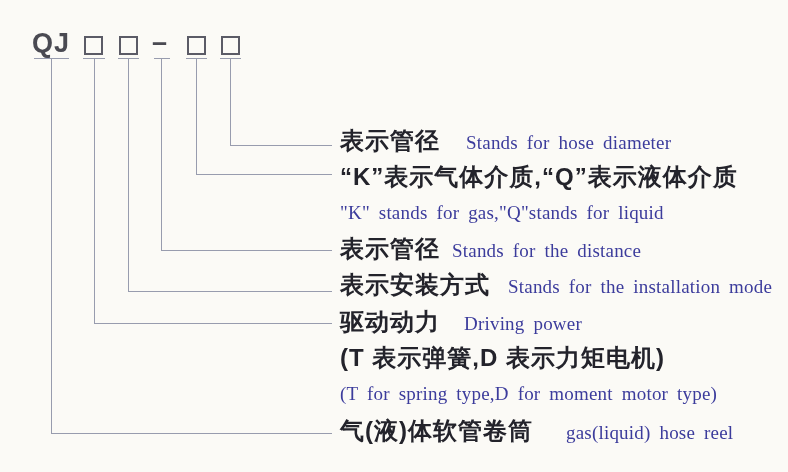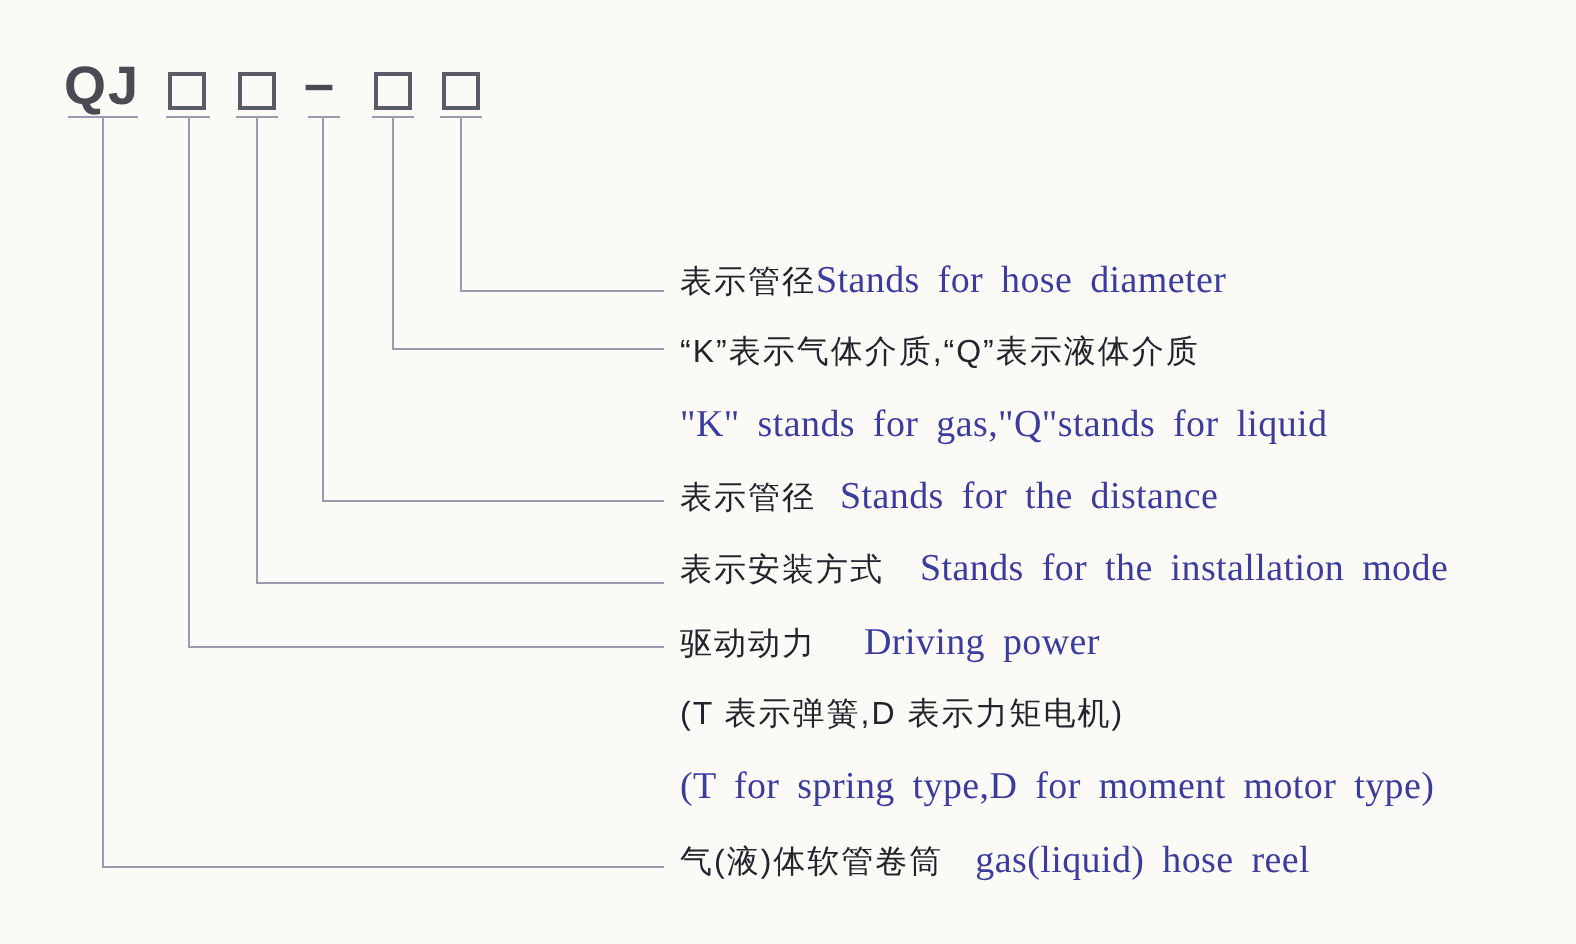--- a/index.html
+++ b/index.html
@@ -31,21 +31,21 @@
   .tick{position:absolute;top:58px;height:1px;background:var(--line,#989cae);}
   .vline{position:absolute;width:1px;background:var(--line,#989cae);}
   .hline{position:absolute;height:1px;background:var(--line,#989cae);}
 
   
   .legend-row{
     position:absolute;left:337px;white-space:nowrap;line-height:28px;
   }
   .cn{
     font-family:"Liberation Sans",sans-serif;
-    font-size:16px;font-weight:400;letter-spacing:1px;
+    font-size:24px;font-weight:700;letter-spacing:1px;
     color:var(--cn,#23232b);
   }
   .en{
     font-family:"Liberation Serif",serif;
     font-size:19px;font-weight:400;letter-spacing:0.2px;word-spacing:4px;
     color:var(--en,#3c3c9c);
   }
 </style>
 </head>
 <body style="--bg: #fbfaf6; --en: #3c3c9c; --cn: #23232b; --line: #989cae; --code: #4a4a52;">
@@ -73,23 +73,23 @@
       <div class="vline" style="left: 125px; top: 58px; height: 233px;"></div>
       <div class="hline" style="left: 125px; top: 291px; width: 204px;"></div>
       <div class="vline" style="left: 158px; top: 58px; height: 192px;"></div>
       <div class="hline" style="left: 158px; top: 250px; width: 171px;"></div>
       <div class="vline" style="left: 193px; top: 58px; height: 116px;"></div>
       <div class="hline" style="left: 193px; top: 174px; width: 136px;"></div>
       <div class="vline" style="left: 227px; top: 58px; height: 87px;"></div>
       <div class="hline" style="left: 227px; top: 145px; width: 102px;"></div>
     </div>
   <div id="legend">
-      <div class="legend-row" style="top: 127px;"><span class="cn">表示管径</span><span class="en" style="">Stands for hose diameter</span></div>
+      <div class="legend-row" style="top: 127px;"><span class="cn">表示管径</span><span class="en" style="margin-left: 26px;">Stands for hose diameter</span></div>
       <div class="legend-row" style="top: 163px;"><span class="cn">“K”表示气体介质,“Q”表示液体介质</span></div>
       <div class="legend-row" style="top: 199px;"><span class="en">"K" stands for gas,"Q"stands for liquid</span></div>
       <div class="legend-row" style="top: 235px;"><span class="cn">表示管径</span><span class="en" style="margin-left: 12px;">Stands for the distance</span></div>
       <div class="legend-row" style="top: 271px;"><span class="cn">表示安装方式</span><span class="en" style="margin-left: 18px;">Stands for the installation mode</span></div>
       <div class="legend-row" style="top: 308px;"><span class="cn">驱动动力</span><span class="en" style="margin-left: 24px;">Driving power</span></div>
       <div class="legend-row" style="top: 344px;"><span class="cn">(T 表示弹簧,D 表示力矩电机)</span></div>
       <div class="legend-row" style="top: 380px;"><span class="en">(T for spring type,D for moment motor type)</span></div>
-      <div class="legend-row" style="top: 417px;"><span class="cn">气(液)体软管卷筒</span><span class="en" style="margin-left: 16px;">gas(liquid) hose reel</span></div>
+      <div class="legend-row" style="top: 417px;"><span class="cn">气(液)体软管卷筒</span><span class="en" style="margin-left: 33px;">gas(liquid) hose reel</span></div>
     </div>
 </div>
 
 </body></html>

